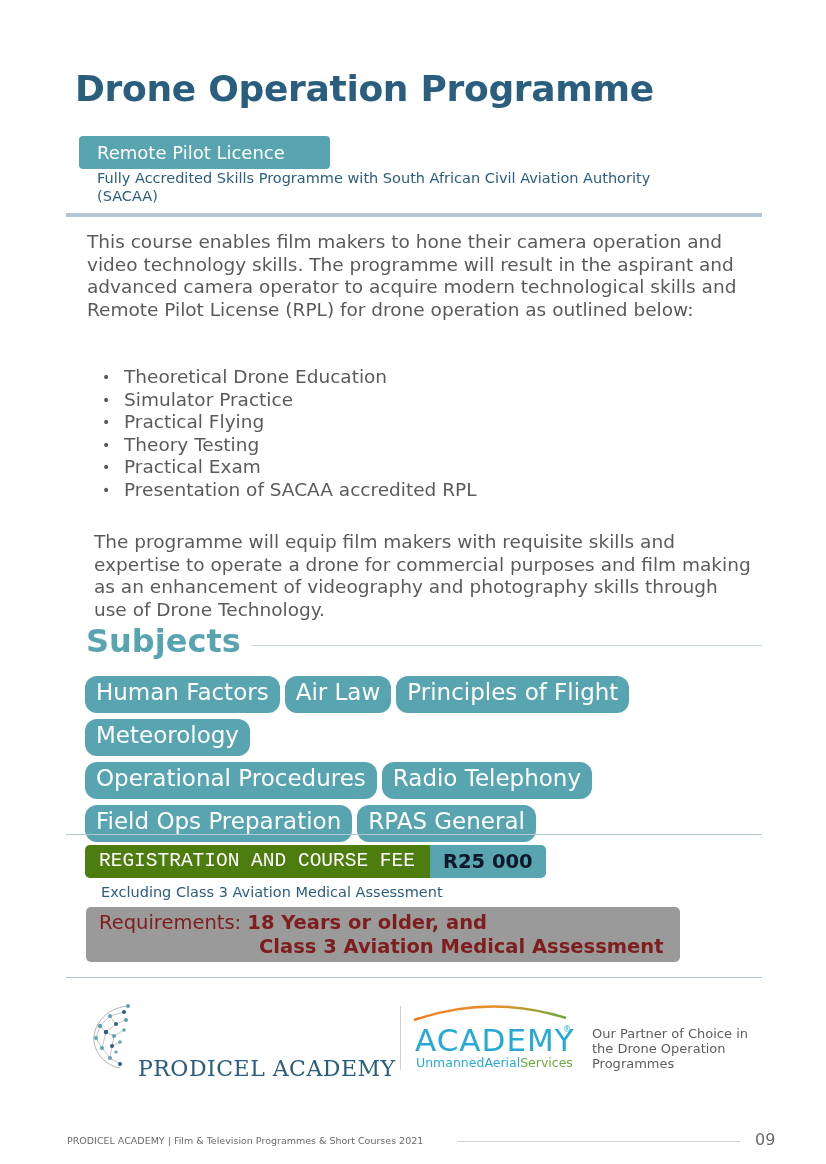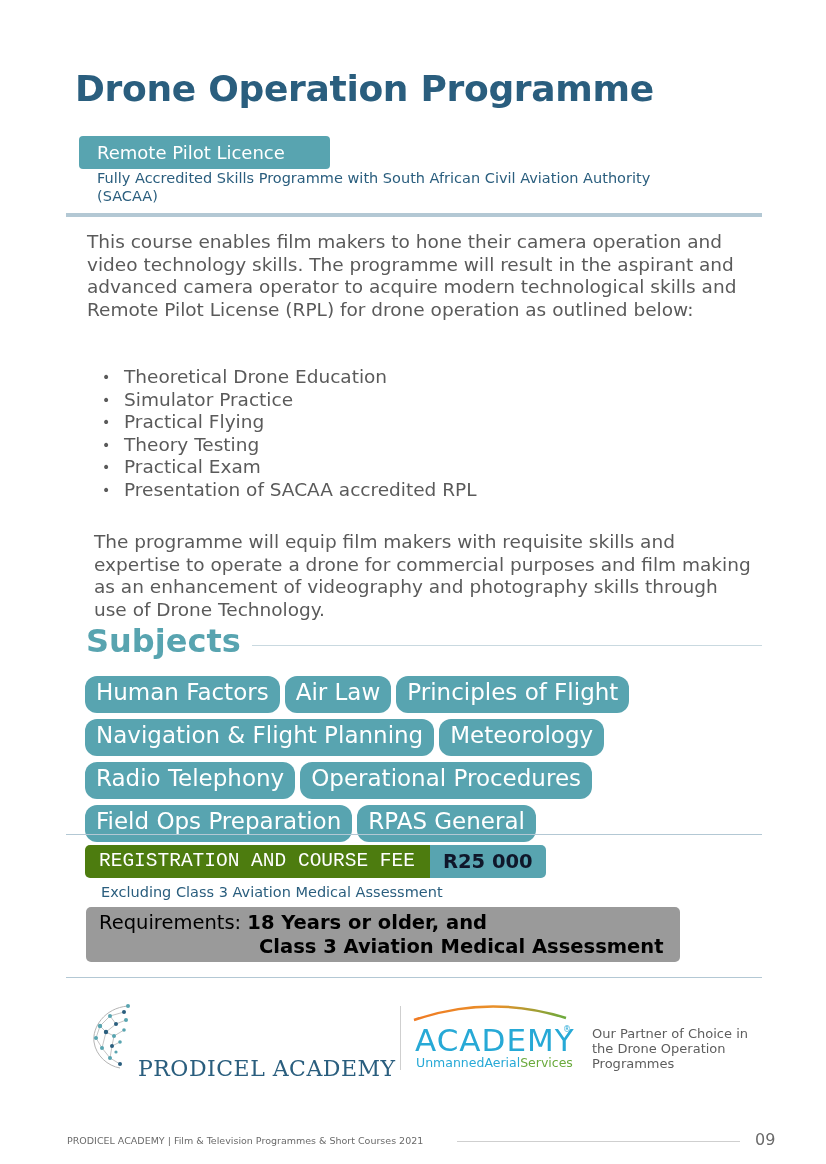--- a/index.html
+++ b/index.html
@@ -47,21 +47,21 @@
   }
   .rule-thin { position: absolute; left: 66px; width: 696px; height: 1px; background: #b3c8d4; }
   .fee {
     position: absolute; left: 85px; top: 845px; height: 33px; display: flex; border-radius: 5px; overflow: hidden;
   }
   .fee-label { background: #4d7c0f; color: #fff; font-size: 19.5px; line-height: 33px; padding: 0 15px 0 14px; white-space: nowrap; font-family: Liberation Mono, monospace; }
   .fee-value { background: #58a4b0; color: #0f172a; font-weight: bold; font-size: 19.5px; line-height: 33px; padding: 0 13px; white-space: nowrap; }
   .fee-note { position: absolute; left: 101px; top: 884px; font-size: 14.5px; color: #2a5e7e; white-space: nowrap; }
   .req {
     position: absolute; left: 86px; top: 907px; width: 594px; height: 55px; background: #9a9a9a;
-    border-radius: 5px; color: #000000; box-sizing: border-box; padding: 4px 0 0 13px;
+    border-radius: 5px; color: #7f1d1d; box-sizing: border-box; padding: 4px 0 0 13px;
   }
   .req-line { font-size: 19.5px; line-height: 24px; white-space: nowrap; }
   .req-line b { font-weight: bold; }
   .req-line2 { padding-left: 160px; }
   .logos { position: absolute; left: 90px; top: 998px; height: 80px; width: 680px; }
   .prodicel-mark { position: absolute; left: 0; top: 4px; }
   .prodicel-text {
     position: absolute; left: 48px; top: 40px; font-family: "DejaVu Serif", serif;
     font-size: 22px; color: #2a5e7e; letter-spacing: 0.5px; white-space: nowrap; margin-top: 18px;
   }
@@ -101,26 +101,25 @@
   <h2 class="subjects-h">Subjects</h2>
   <div class="subjects-line"></div>
 
   <div class="chips">
     <div class="chip-row">
       <span class="chip">Human Factors</span>
       <span class="chip">Air Law</span>
       <span class="chip">Principles of Flight</span>
     </div>
     <div class="chip-row">
-      <span class="chip">Navigation &amp; Flight Planning</span>
       <span class="chip">Meteorology</span>
     </div>
     <div class="chip-row">
+      <span class="chip">Operational Procedures</span>
       <span class="chip">Radio Telephony</span>
-      <span class="chip">Operational Procedures</span>
     </div>
     <div class="chip-row">
       <span class="chip">Field Ops Preparation</span>
       <span class="chip">RPAS General</span>
     </div>
   </div>
 
   <div class="rule-thin" style="top:834px;"></div>
 
   <div class="fee">

